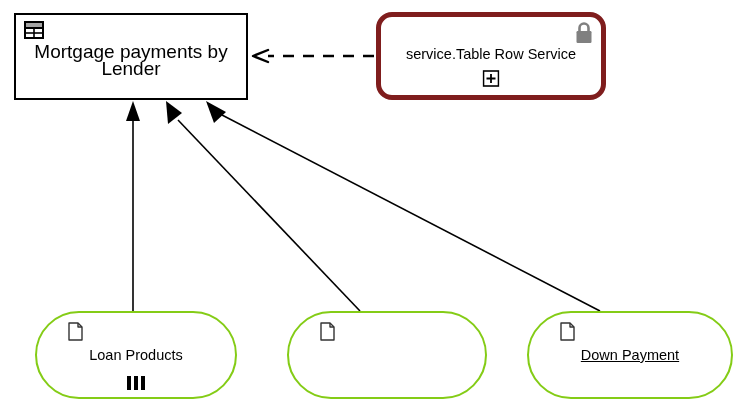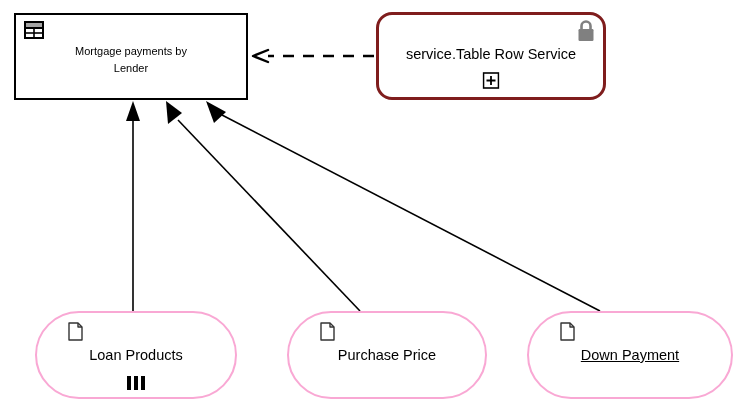--- a/index.html
+++ b/index.html
@@ -45,46 +45,46 @@
     border: 2px solid #000000;
     border-radius: 0;
     z-index: 3;
   }
 
   .node-service {
     left: 376px;
     top: 12px;
     width: 230px;
     height: 88px;
-    border: 3px solid #7f1d1d;
+    border: 5px solid #7f1d1d;
     border-radius: 16px;
     z-index: 3;
     align-items: center;
   }
 
   .node-source {
     height: 88px;
-    border: 2px solid #f9a8d4;
+    border: 2px solid #84cc16;
     border-radius: 44px;
     z-index: 3;
   }
   .node-loan-products { left: 35px;  top: 311px; width: 202px; }
   .node-purchase-price { left: 287px; top: 311px; width: 200px; }
   .node-down-payment  { left: 527px; top: 311px; width: 206px; text-decoration: underline; }
 
   .node-label {
     font-size: 14.5px;
     line-height: 17px;
     color: #000000;
     padding: 0 10px;
     user-select: none;
     white-space: pre-line;
   }
   .node-table .node-label {
-    font-size: 11px;
+    font-size: 19px;
     margin-top: 6px;
   }
   .node-service .node-label {
     font-size: 14.5px;
     margin-top: -4px;
   }
 
   
   .icon-table {
     position: absolute;
@@ -198,21 +198,20 @@
     </svg>
   </div>
 
   <div class="node node-source node-purchase-price">
 
     <svg class="icon-doc" viewBox="0 0 15 19" xmlns="http://www.w3.org/2000/svg">
       <path d="M1 1 H10 L14 5 V18 H1 Z" fill="#ffffff" stroke="#333333" stroke-width="1.4" stroke-linejoin="round"></path>
       <path d="M10 1 V5 H14" fill="none" stroke="#333333" stroke-width="1.4" stroke-linejoin="round"></path>
     </svg>
 
-    <div class="node-label">Purchase Price</div>
   </div>
 
   <div class="node node-source node-down-payment">
 
     <svg class="icon-doc" viewBox="0 0 15 19" xmlns="http://www.w3.org/2000/svg">
       <path d="M1 1 H10 L14 5 V18 H1 Z" fill="#ffffff" stroke="#333333" stroke-width="1.4" stroke-linejoin="round"></path>
       <path d="M10 1 V5 H14" fill="none" stroke="#333333" stroke-width="1.4" stroke-linejoin="round"></path>
     </svg>
 
     <div class="node-label">Down Payment</div>

